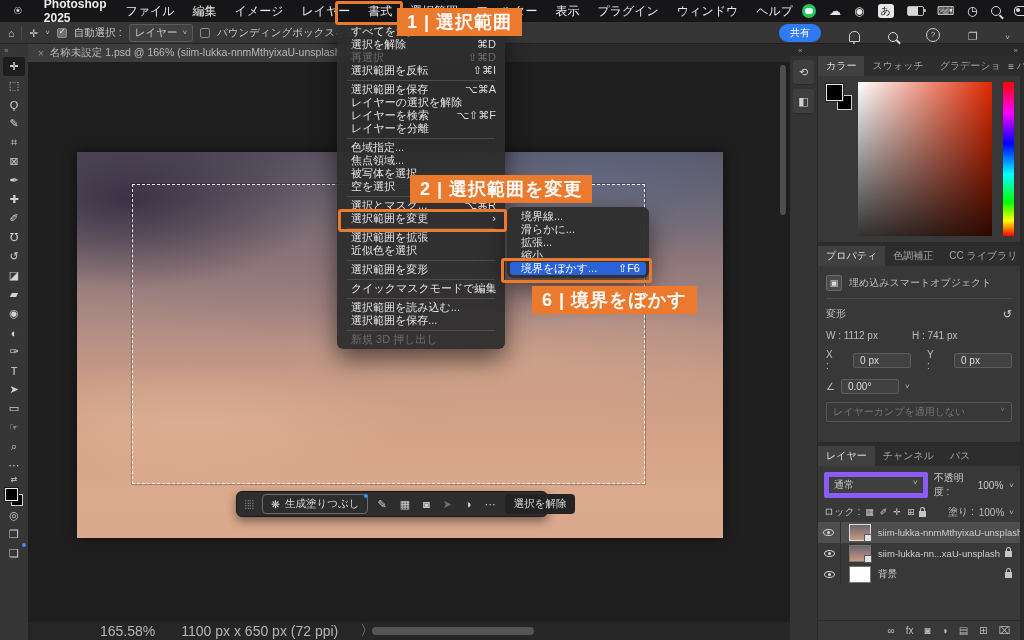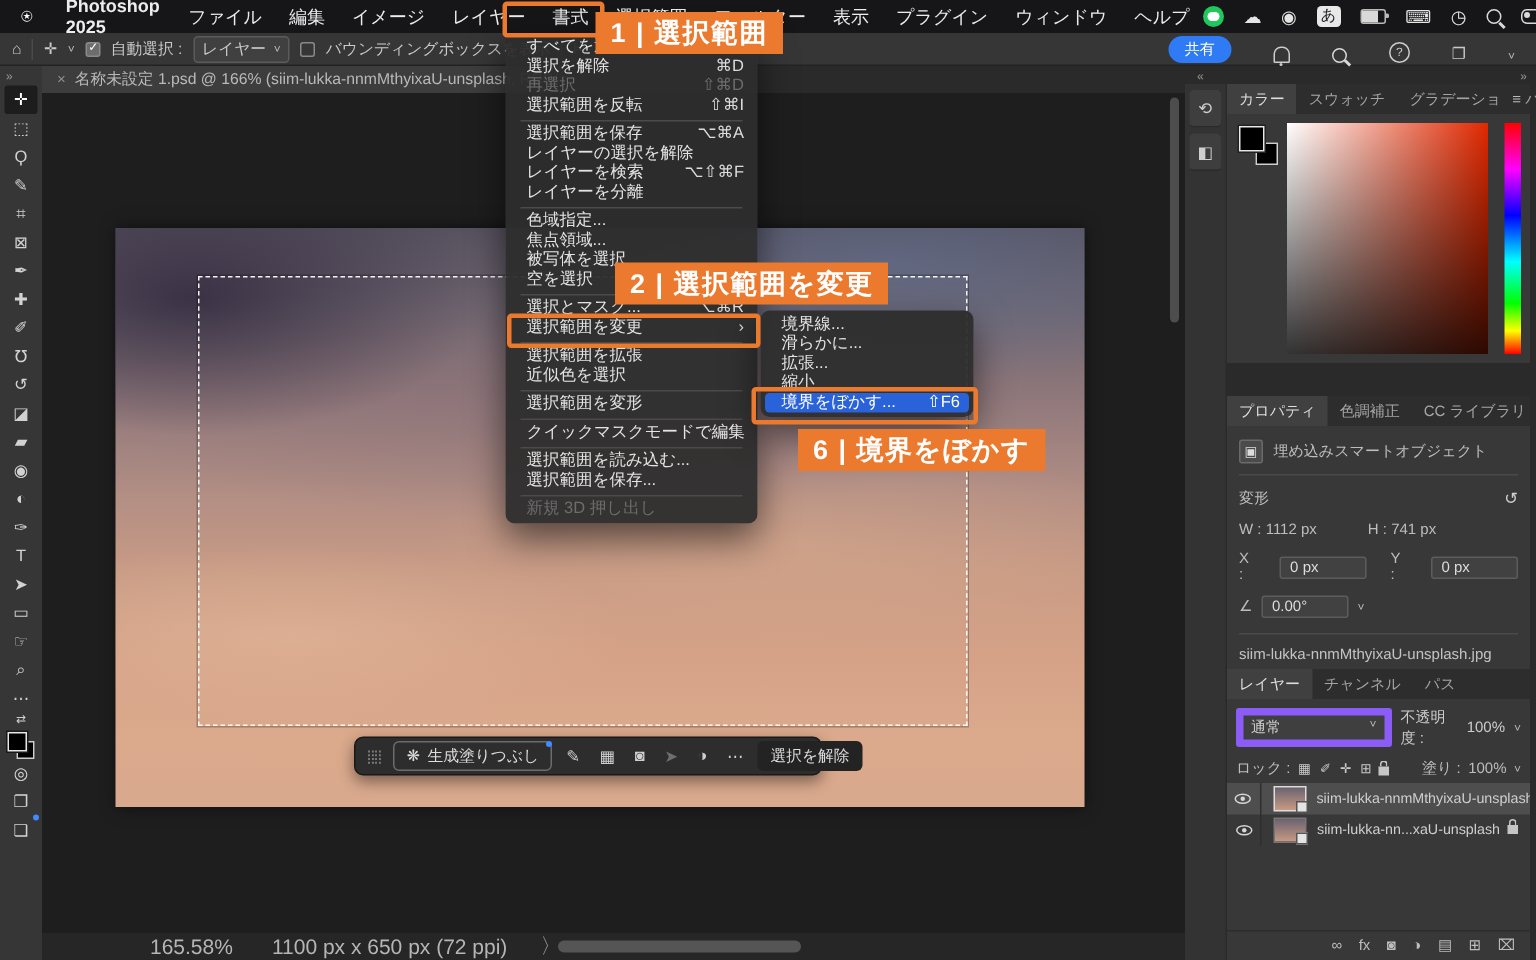--- a/index.html
+++ b/index.html
@@ -87,21 +87,21 @@
   .ptab-menu{margin-left:auto;padding-right:6px;display:flex;align-items:center;color:#bbb;}
   
   .sec-color{top:12px;height:186px;text-align:center;}
   .color-body{position:relative;height:166px;}
   .cp-swatches{position:absolute;left:8px;top:8px;width:26px;height:26px;}
   .cp-swatches .b{position:absolute;right:0;bottom:0;width:13px;height:13px;background:#000;border:1px solid #cfcfcf;}
   .cp-swatches .f{position:absolute;left:0;top:0;width:15px;height:15px;background:#000;border:1px solid #e8e8e8;box-shadow:0 0 0 1px #222;}
   .color-field{position:absolute;left:40px;top:6px;width:134px;height:154px;background:linear-gradient(to bottom,rgba(0,0,0,0),rgba(0,0,0,.8)),linear-gradient(to right,#fff,#e02800);}
   .hue-bar{position:absolute;right:6px;top:6px;width:11px;height:154px;background:linear-gradient(to bottom,#f00,#f0f 20%,#00f 40%,#0ff 60%,#0f0 78%,#ff0 90%,#f00);}
   
-  .sec-props{top:220px;height:196px;}
+  .sec-props{top:202px;height:196px;}
   .props-body{padding:6px 8px;color:#bdbdbd;}
   .so-row{display:flex;align-items:center;gap:7px;padding:3px 0 7px;border-bottom:1px solid #4a4a4a;}
   .so-ic{width:14px;height:14px;background:#4b4b4b;border:1px solid #6a6a6a;border-radius:2px;display:flex;align-items:center;justify-content:center;font-size:9px;color:#ddd;}
   .tr-head{display:flex;align-items:center;margin-top:8px;}
   .tr-head .reset{margin-left:auto;font-size:11px;color:#cfcfcf;}
   .wh-row{display:flex;gap:34px;margin-top:9px;}
   .xy-row{display:flex;gap:16px;margin-top:8px;align-items:center;}
   .field{background:#414141;border:1px solid #5c5c5c;border-radius:2px;padding:1px 6px;min-width:44px;color:#ddd;}
   .ang-row{display:flex;gap:6px;margin-top:8px;align-items:center;}
   .prop-file{border-top:1px solid #4a4a4a;margin-top:10px;padding-top:8px;color:#c3c3c3;white-space:nowrap;overflow:hidden;}
@@ -388,21 +388,20 @@
           <span>X :</span>
           <span class="field">0 px</span>
           <span>Y :</span>
           <span class="field">0 px</span>
         </div>
         <div class="ang-row">
           <span>∠</span>
           <span class="field">0.00°</span>
           <span class="chev">˅</span>
         </div>
-        <div class="prop-file">siim-lukka-nnmMthyixaU-unsplash.jpg</div>
         <div class="comp-box">
           <span>レイヤーカンプを適用しない</span>
             <span class="chev">˅</span>
         </div>
       </div>
     </div>
 
     <div class="sec sec-layers">
       <div class="ptabs">
 
@@ -450,20 +449,28 @@
             <span class="eye-cell">
               <span class="eye"></span>
             </span>
             <span class="thumb thumb-sky">
               <span class="so-badge"></span>
             </span>
             <span class="lname">siim-lukka-nn...xaU-unsplash</span>
             <span class="row-lock"><span class="mini-lock"></span></span>
           </div>
 
+          <div class="layer-row">
+            <span class="eye-cell">
+              <span class="eye"></span>
+            </span>
+            <span class="thumb thumb-white"></span>
+            <span class="lname">背景</span>
+            <span class="row-lock"><span class="mini-lock"></span></span>
+          </div>
         </div>
       <div class="layers-bottom">
 
       <span><span>∞</span></span>
           <span><span>fx</span></span>
           <span><span>◙</span></span>
           <span><span>◑</span></span>
           <span><span>▤</span></span>
           <span><span>⊞</span></span>
           <span><span>⌧</span></span>

